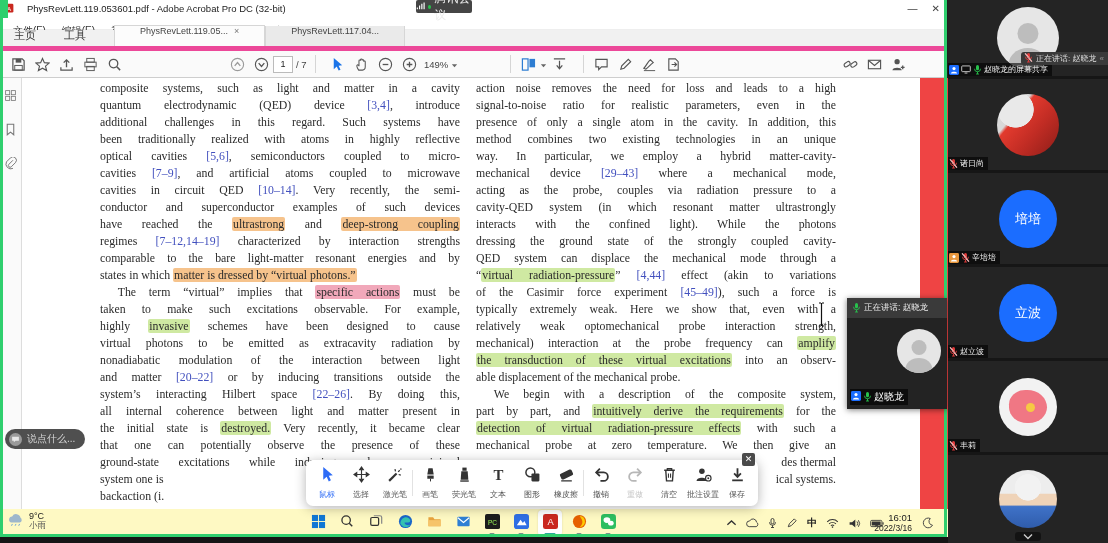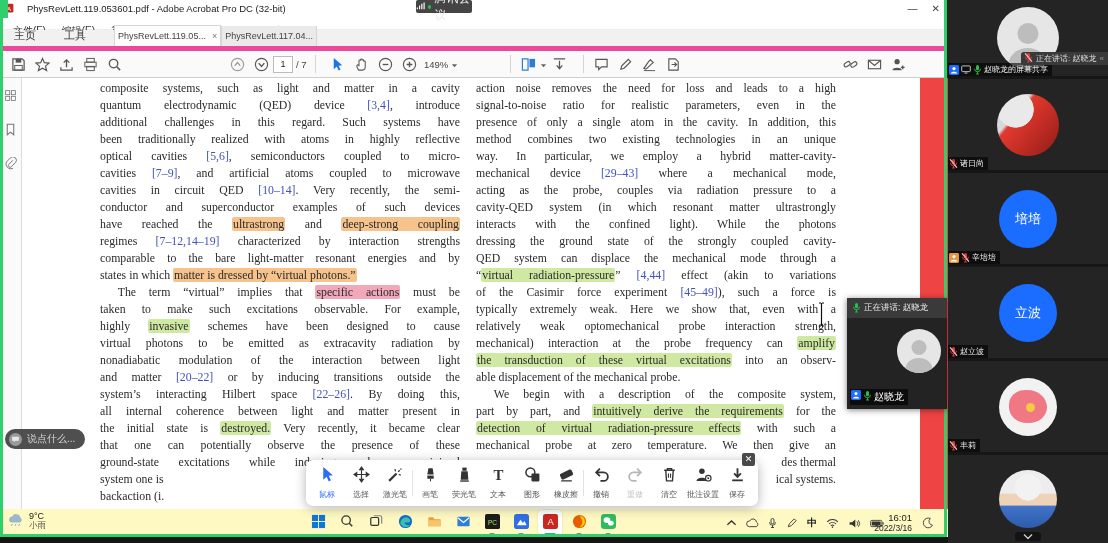--- a/index.html
+++ b/index.html
@@ -7,21 +7,21 @@
     font-family:"Liberation Sans",sans-serif;-webkit-font-smoothing:antialiased;}
   .abs{position:absolute;}
   
   .titlebar{left:0;top:0;width:946px;height:16px;background:#fff;display:flex;align-items:center;gap:5px;padding-left:4px;box-sizing:border-box;}
   .titlebar .title{font-size:9.5px;color:#222;margin-left:8px;}
   .winbtns{position:absolute;right:6px;top:0;height:16px;display:flex;gap:14px;align-items:center;color:#444;font-size:10px;}
   .menubar{left:0;top:16px;width:946px;height:14px;background:#fff;display:flex;align-items:center;gap:2px;padding-left:6px;box-sizing:border-box;border-bottom:1px solid #eee;}
   .menubar span{font-size:10px;color:#333;padding:0 7px;margin-top:16px;}
   .tabbar{left:0;top:30px;width:946px;height:21px;background:#f1f1f1;border-bottom:5px solid #ec4899;display:flex;align-items:flex-end;box-sizing:border-box;}
   .maintab{font-size:11px;color:#333;padding:3px 14px;}
-  .doctab{height:20px;display:flex;align-items:center;gap:6px;font-size:9px;color:#444;padding:0 3px;border-left:1px solid #d6d6d6;border-right:1px solid #d6d6d6;background:#eaeaea;max-width:120px;white-space:nowrap;}
+  .doctab{height:20px;display:flex;align-items:flex-start;gap:6px;font-size:9px;color:#444;padding:0 25px;border-left:1px solid #d6d6d6;border-right:1px solid #d6d6d6;background:#eaeaea;max-width:120px;white-space:nowrap;}
   .doctab.active{background:#fcfcfc;border-top:1px solid #d6d6d6;}
   .doctab .x{color:#777;font-size:9px;}
   .tabright{position:absolute;right:10px;top:32px;display:flex;align-items:center;gap:14px;}
   .helpc{width:13px;height:13px;border:1px solid #666;border-radius:50%;font-size:9px;color:#555;display:flex;align-items:center;justify-content:center;}
   .signin{font-size:11px;color:#333;}
   .toolbar{left:0;top:51px;width:946px;height:27px;background:#fafafa;border-bottom:1px solid #cecece;box-sizing:border-box;}
   .tbgroup{position:absolute;top:0;height:26px;display:flex;align-items:center;}
   .tbi{display:flex;align-items:center;justify-content:center;width:24px;height:22px;}
   .pginput{width:18px;height:15px;border:1px solid #bbb;background:#fff;font-size:9px;color:#222;text-align:center;line-height:15px;}
   .pgtotal,.zoomtxt{font-size:9.5px;color:#444;padding:0 3px;}
@@ -50,21 +50,21 @@
   .aitem{display:flex;flex-direction:column;align-items:center;gap:2px;width:34px;}
   .aitem .albl{font-size:8px;color:#555;white-space:nowrap;}
   .aitem.active .albl{color:#2e6cf6;}
   .aitem.disabled{opacity:.35;}
   .adiv{width:1px;height:26px;background:#e2e2e2;}
   .aclose{position:absolute;right:3px;top:-7px;width:13px;height:13px;background:#4a4a4a;border-radius:2px;color:#fff;font-size:9px;line-height:13px;text-align:center;}
   .miniwin{left:847px;top:298px;width:100px;height:111px;z-index:55;box-shadow:0 1px 6px rgba(0,0,0,.5);}
   .miniwin .mhead{height:20px;background:#3a3a3a;display:flex;align-items:center;gap:3px;padding-left:5px;}
   .miniwin .mhead span{font-size:8.5px;color:#e8e8e8;white-space:nowrap;}
   .miniwin .mbody{position:relative;height:91px;background:#232323;}
-  .mlabel{position:absolute;left:3px;bottom:4px;background:rgba(0,0,0,.65);display:flex;align-items:flex-start;gap:2px;padding:1px 4px 1px 1px;}
+  .mlabel{position:absolute;left:3px;bottom:4px;background:rgba(0,0,0,.65);display:flex;align-items:center;gap:2px;padding:1px 4px 1px 1px;}
   .mlabel span{font-size:10px;color:#fff;}
   .silcircle{border-radius:50%;background:#e6e6e6;position:relative;overflow:hidden;}
   .silcircle:before{content:"";position:absolute;left:50%;top:26%;width:34%;height:34%;transform:translateX(-50%);background:#bdbdbd;border-radius:50%;}
   .silcircle:after{content:"";position:absolute;left:50%;top:66%;width:62%;height:52%;transform:translateX(-50%);background:#bdbdbd;border-radius:50%;}
   .ibeam{left:818px;top:302px;width:7px;height:25px;z-index:56;}
   .greenline{background:#2fcf6e;z-index:50;}
   
   .taskbar{left:0;top:509px;width:1108px;height:28px;background:#fef9c3;z-index:40;}
   .weather{position:absolute;left:7px;top:2px;display:flex;align-items:center;gap:4px;}
   .weather .wt{font-size:9px;color:#222;line-height:1.15;}

